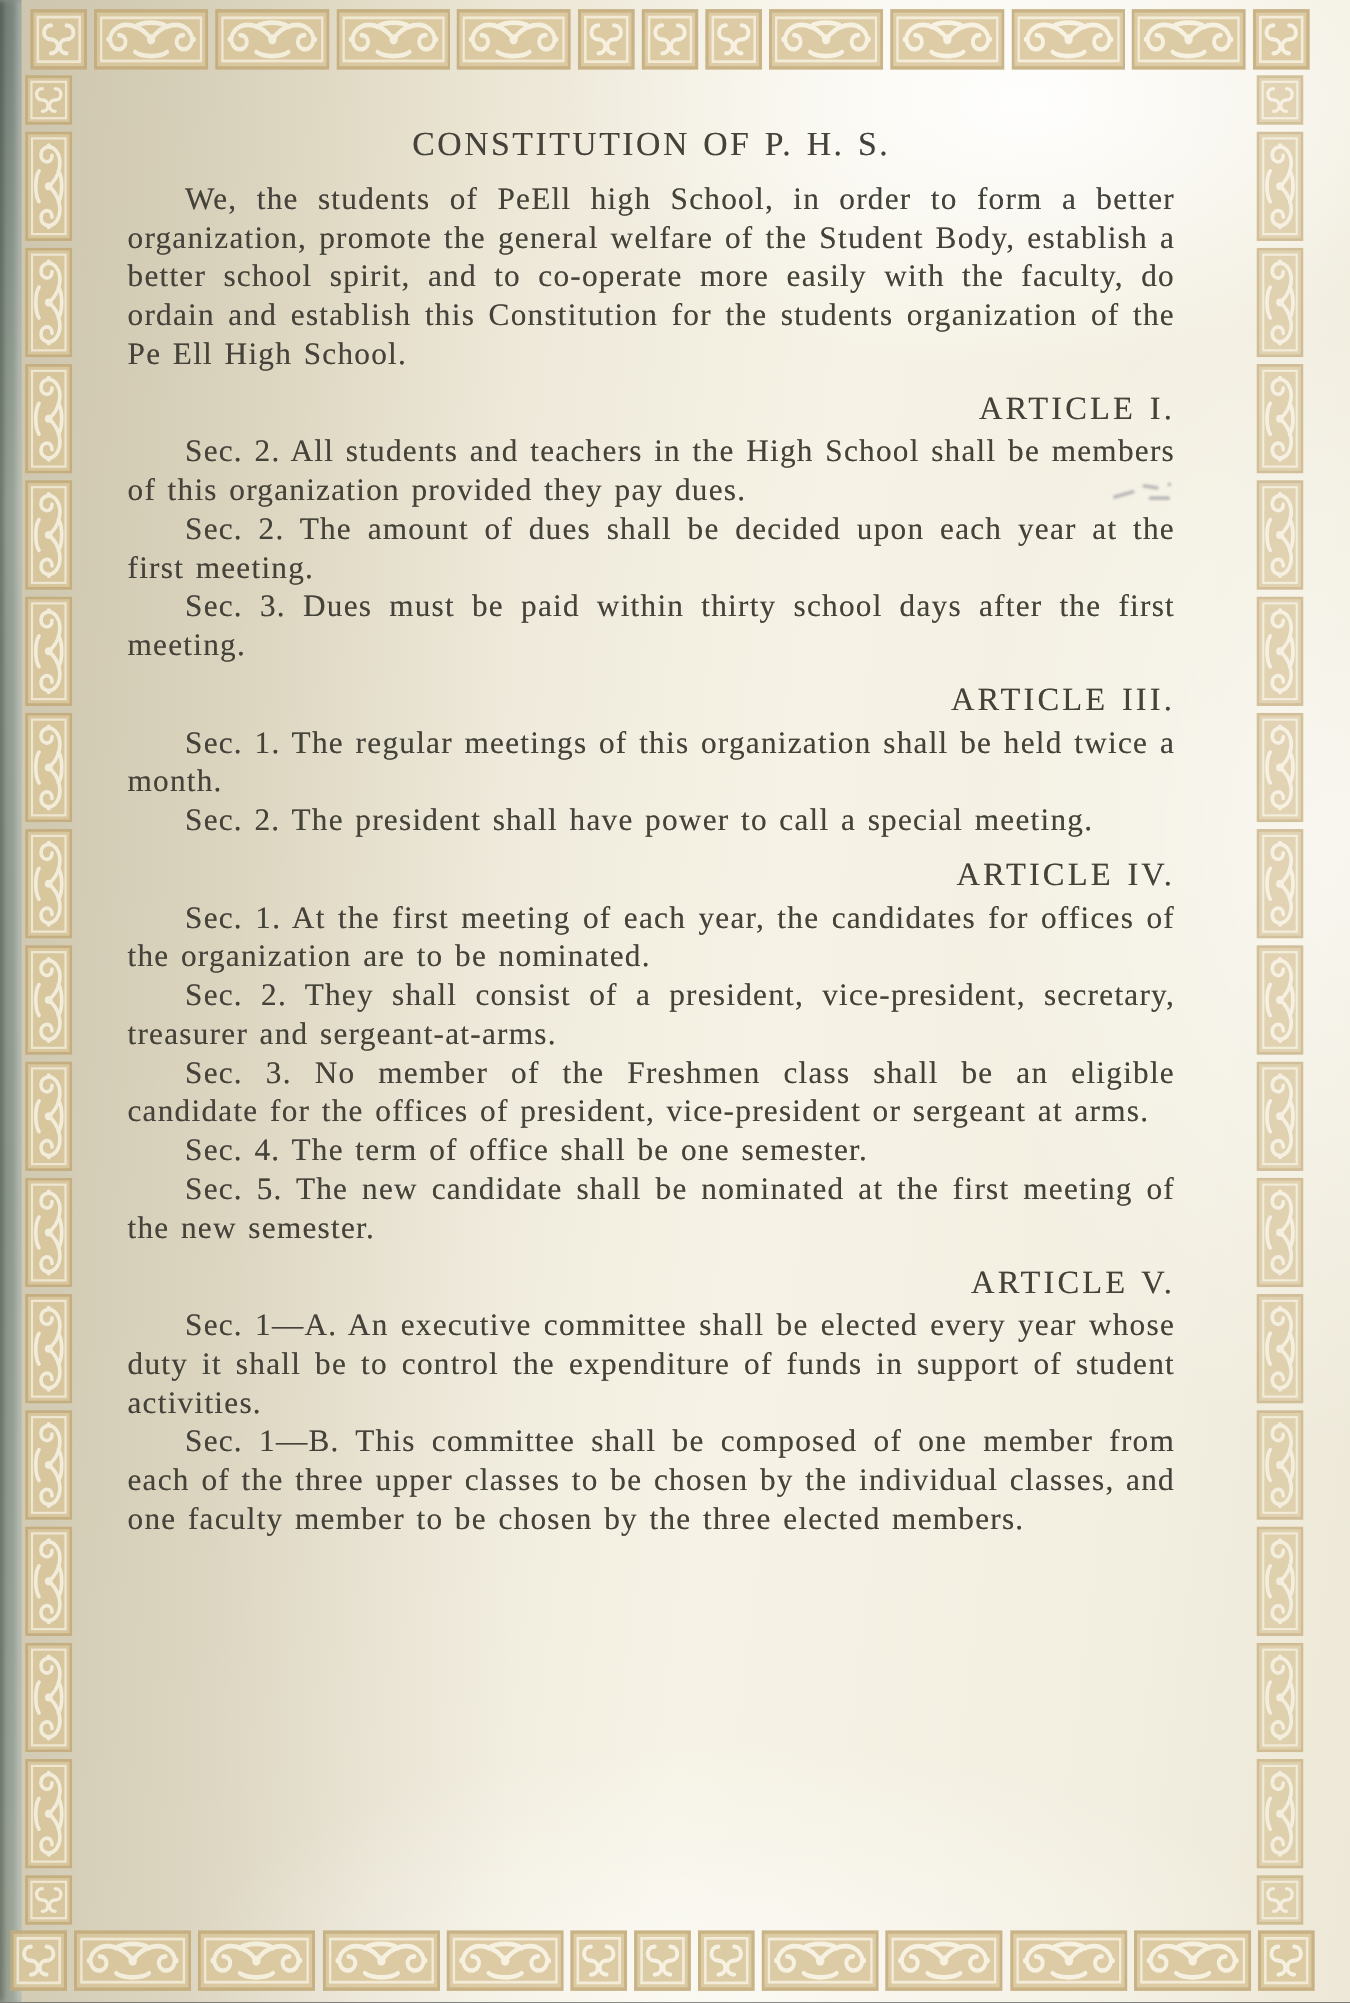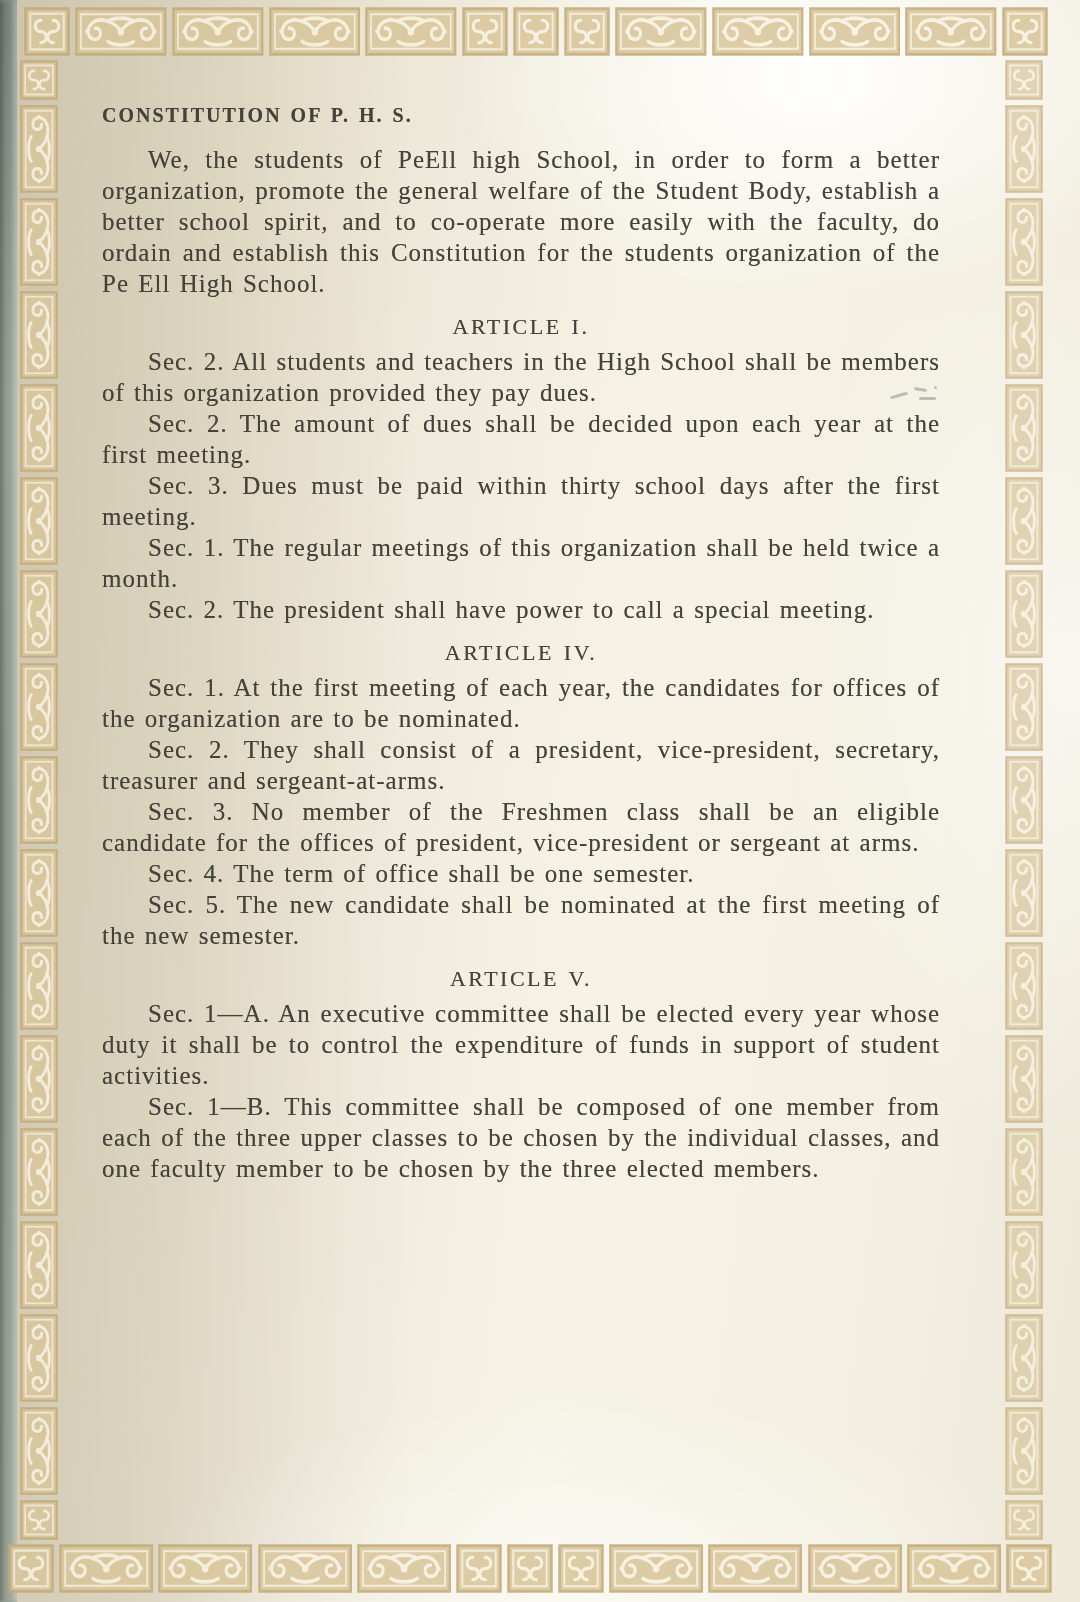--- a/index.html
+++ b/index.html
@@ -29,22 +29,22 @@
   .b-left .tile.s,.b-right .tile.s{flex:0 0 40px;}
   .tile svg{width:100%;height:100%;display:block;}
   .b-right .tile{opacity:.8;}
   
   .content{
     position:absolute;left:102px;top:99px;width:838px;
     color:#45423a;font-size:25px;line-height:31px;
     text-align:justify;letter-spacing:1px;word-spacing:2px;
     text-shadow:0 0 .5px rgba(69,66,58,.55);
   }
-  .content h1{font-size:20px;font-weight:bold;letter-spacing:2px;margin:0 0 12px;line-height:33px;}
-  .content h2{font-size:22px;font-weight:normal;text-align:center;letter-spacing:2.5px;margin:11px 0 3px;line-height:33px;}
+  .content h1{font-size:27px;font-weight:normal;text-align:center;letter-spacing:2px;margin:0 0 12px;line-height:33px;}
+  .content h2{font-size:26px;font-weight:normal;text-align:right;letter-spacing:2.5px;margin:11px 0 3px;line-height:33px;}
   .content p{margin:0;text-indent:46px;}
   
   .smudge{position:absolute;left:888px;top:382px;width:62px;height:28px;opacity:.45;}
   .smudge i{position:absolute;background:#767a85;border-radius:2px;filter:blur(.7px);display:block;}
   .smudge .m1{left:2px;top:12px;width:18px;height:2.5px;transform:rotate(-16deg);}
   .smudge .m2{left:26px;top:6px;width:13px;height:2.5px;transform:rotate(9deg);}
   .smudge .m3{left:31px;top:15px;width:17px;height:2.5px;}
   .smudge .m4{left:46px;top:4px;width:3px;height:3px;border-radius:50%;}
 </style>
 </head>
@@ -403,20 +403,21 @@
       <h2>ARTICLE I.</h2>
     </div>
 
     <div>
       <p>Sec. 2. All students and teachers in the High School shall be members of this organization provided they pay dues.</p>
       <p>Sec. 2. The amount of dues shall be decided upon each year at the first meeting.</p>
       <p>Sec. 3. Dues must be paid within thirty school days after the first meeting.</p>
     </div>
 
     <div>
+      <h2>ARTICLE III.</h2>
       <p>Sec. 1. The regular meetings of this organization shall be held twice a month.</p>
       <p>Sec. 2. The president shall have power to call a special meeting.</p>
     </div>
 
     <div>
       <h2>ARTICLE IV.</h2>
       <p>Sec. 1. At the first meeting of each year, the candidates for offices of the organization are to be nominated.</p>
       <p>Sec. 2. They shall consist of a president, vice-president, secretary, treasurer and sergeant-at-arms.</p>
       <p>Sec. 3. No member of the Freshmen class shall be an eligible candidate for the offices of president, vice-president or sergeant at arms.</p>
       <p>Sec. 4. The term of office shall be one semester.</p>

